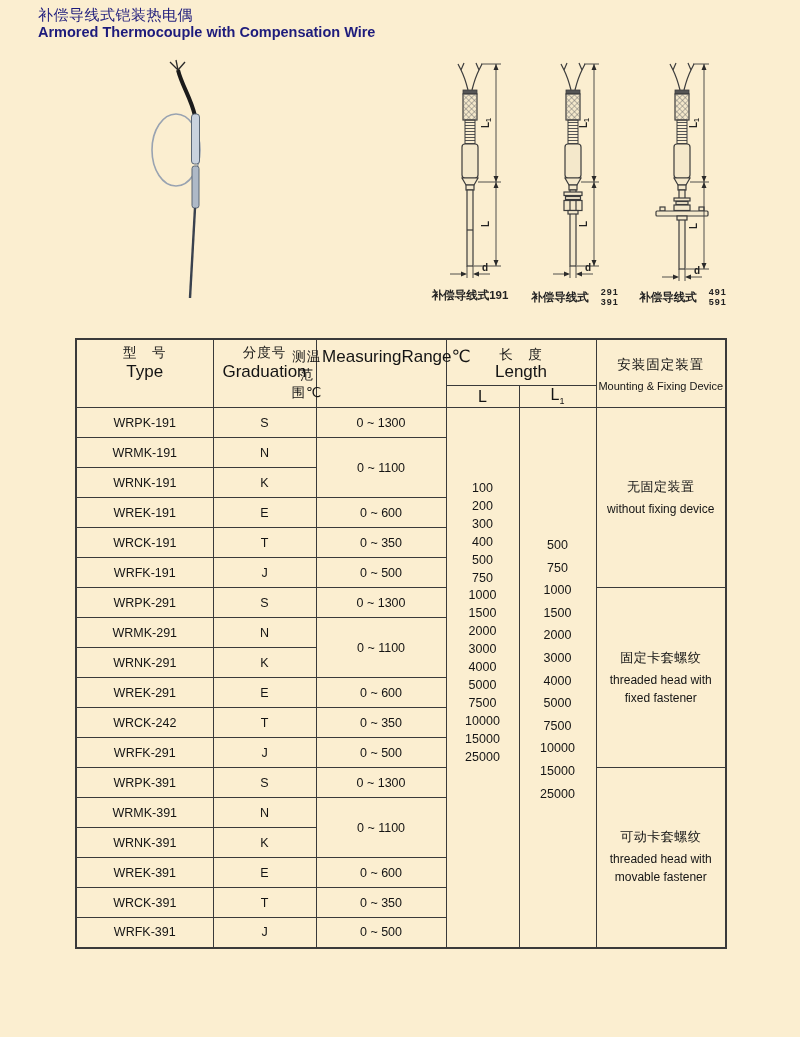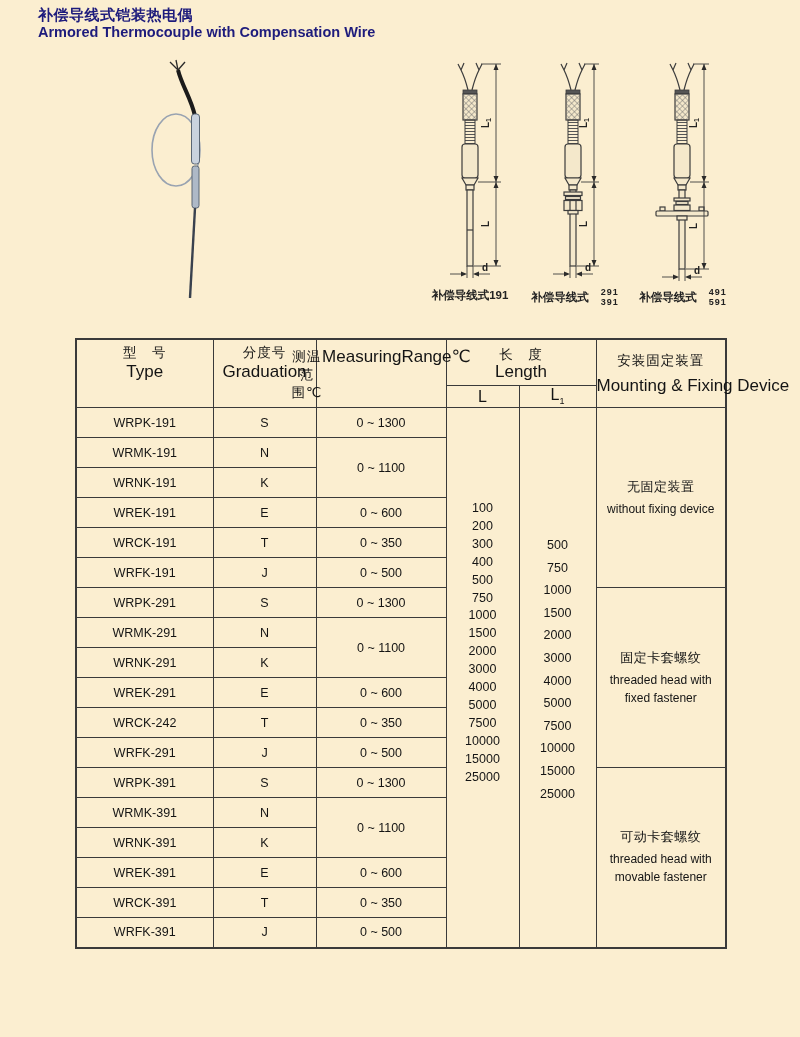--- a/index.html
+++ b/index.html
@@ -4,21 +4,21 @@
 <style>
   html,body{margin:0;padding:0;}
   body{
     width:800px;height:1037px;position:relative;overflow:hidden;
     background:#FBEED0;
     font-family:"Liberation Sans","DejaVu Sans",sans-serif;
     color:#141414;
   }
   
   .titleblock{position:absolute;left:38px;top:6px;color:#1D1B7C;}
-  .title-zh{font-size:15px;font-weight:bold;line-height:18px;letter-spacing:0.5px;}
+  .title-zh{font-size:15px;font-weight:normal;line-height:18px;letter-spacing:0.5px;}
   .title-en{font-size:14.5px;font-weight:bold;line-height:17px;}
 
   
   .fig{position:absolute;top:58px;height:252px;}
   .fig svg{display:block;}
   .fig-caption{
     position:absolute;left:0;right:0;top:230px;text-align:center;
     font-size:11.5px;font-weight:bold;color:#222;white-space:nowrap;
   }
   .cap-stack{display:inline-flex;flex-direction:column;font-size:9px;line-height:9.5px;
@@ -29,31 +29,31 @@
     position:absolute;left:75px;top:338px;
     border-collapse:collapse;table-layout:fixed;width:650px;
     border:2px solid #3a3a3a;
   }
   .spec-table th,.spec-table td{
     border:1px solid #3a3a3a;padding:0;text-align:center;
     font-weight:normal;color:#141414;
   }
   .th-zh{font-size:13.5px;letter-spacing:1px;}
   .th-en{font-size:17px;}
-  .th-en-nowrap{font-size:17px;white-space:nowrap;}
+  .th-en-nowrap{font-size:11px;white-space:nowrap;}
   .th-stack{display:flex;flex-direction:column;justify-content:flex-start;height:60px;}
   .th-tight{display:flex;flex-direction:column;justify-content:center;height:45px;line-height:17px;}
   .th-range{display:flex;justify-content:center;height:52px;line-height:18px;}
   .sub1{font-size:9px;vertical-align:sub;}
   tbody td{font-size:12.5px;}
   .row{height:30px;}
   .hrow1{height:40px;}
   .hrow2{height:22px;}
   .l-cell,.l1-cell{vertical-align:top;}
-  .l-stack{margin-top:92px;line-height:17.9px;font-size:12.5px;}
+  .l-stack{margin-top:72px;line-height:17.9px;font-size:12.5px;}
   .l1-stack{margin-top:126px;line-height:22.6px;font-size:12.5px;}
   .mount-cell{vertical-align:middle;}
   .mount-zh{font-size:13px;letter-spacing:0.5px;}
   .mount-en{font-size:12px;line-height:1.5;max-width:124px;margin:4px auto 0;}
   
   .draw{stroke:#3d3d3d;fill:none;stroke-width:1.2;}
   .fillpart{fill:#F4E8CB;stroke:#3d3d3d;stroke-width:1.2;}
   .dim{stroke:#3d3d3d;stroke-width:0.9;fill:none;}
   .arr{fill:#2b2b2b;stroke:none;}
   .dimtext{font-size:10px;font-weight:bold;fill:#222;font-family:"Liberation Sans",sans-serif;}

